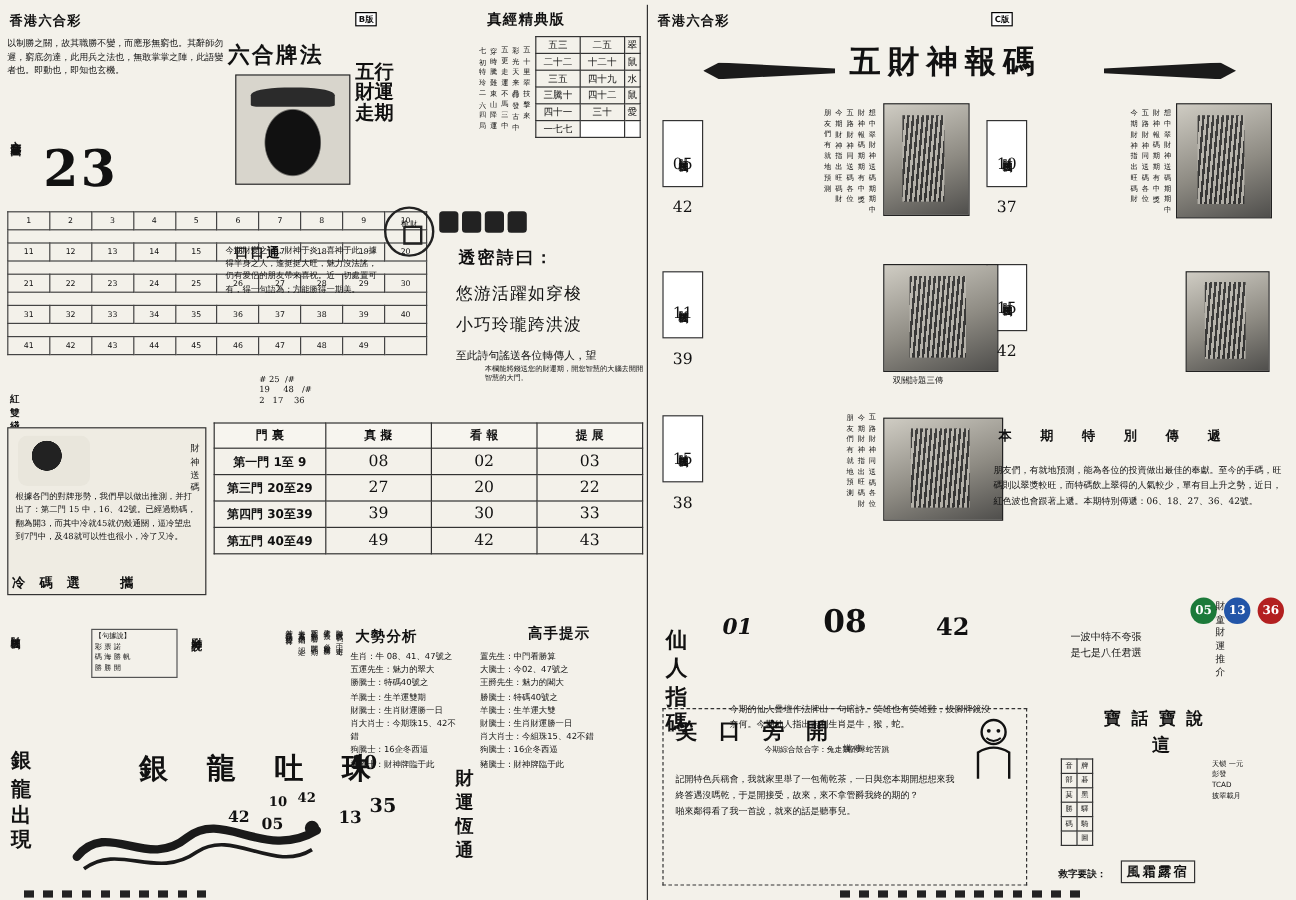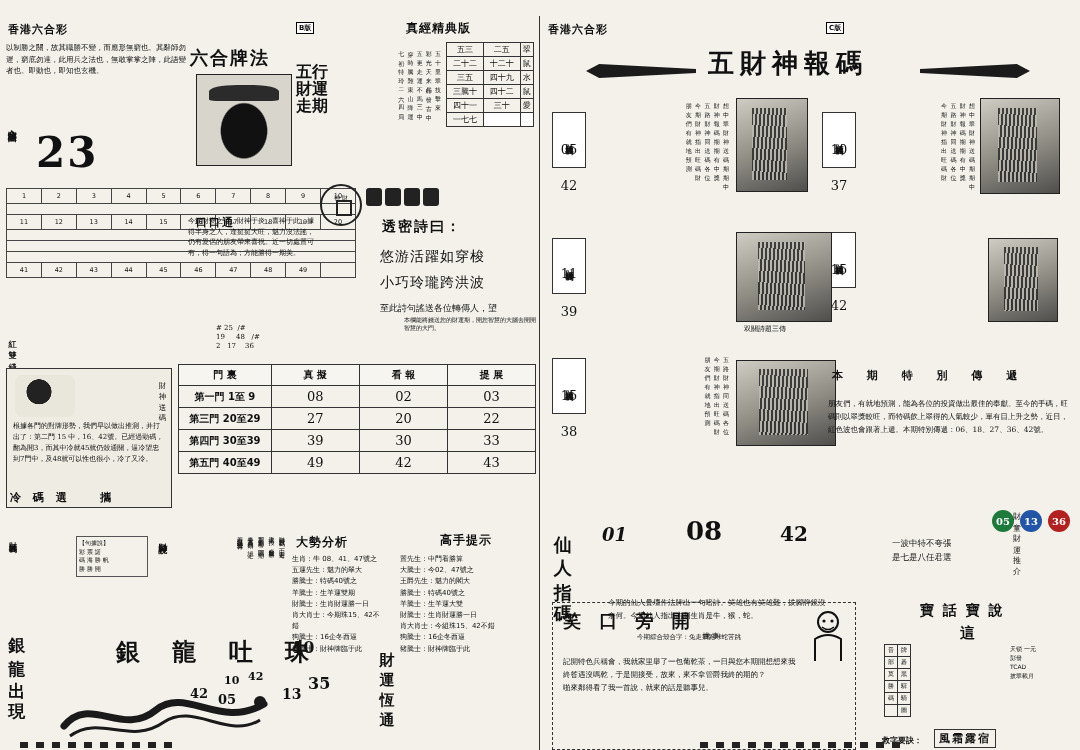--- a/index.html
+++ b/index.html
@@ -7,21 +7,21 @@
   body {
     width:1080px; height:750px;
     background:#f3f1ea;
     font-family:"DejaVu Sans", sans-serif;
     color:#111;
     overflow:hidden;
     position:relative;
   }
   .page { position:absolute; inset:0; }
   
-  .half { position:absolute; top:16px; bottom:0;padding-left:16px; }
+  .half { position:absolute; top:4px; bottom:0;padding-left:16px; }
   .half-left { left:0; width:540px; border-right:1px solid #333; }
   .half-right { left:540px; width:540px; }
 
   
   .vt { writing-mode:vertical-rl; text-orientation:upright; letter-spacing:1px; }
   .serif { font-family:"DejaVu Serif", serif; }
   .corner-tag {
     position:absolute; font-size:7px; font-weight:bold;
     border:1px solid #000; padding:0 2px; background:#fff;
   }
@@ -248,23 +248,47 @@
           <td>15</td>
           <td>16</td>
           <td>17</td>
           <td>18</td>
           <td>19</td>
           <td>20</td>
         </tr>
         <tr class="sp">
               <td colspan="10"></td>
             </tr>
+        <tr>
+          <td>21</td>
+          <td>22</td>
+          <td>23</td>
+          <td>24</td>
+          <td>25</td>
+          <td>26</td>
+          <td>27</td>
+          <td>28</td>
+          <td>29</td>
+          <td>30</td>
+        </tr>
         <tr class="sp">
               <td colspan="10"></td>
             </tr>
+        <tr>
+          <td>31</td>
+          <td>32</td>
+          <td>33</td>
+          <td>34</td>
+          <td>35</td>
+          <td>36</td>
+          <td>37</td>
+          <td>38</td>
+          <td>39</td>
+          <td>40</td>
+        </tr>
         <tr class="sp">
               <td colspan="10"></td>
             </tr>
         <tr>
           <td>41</td>
           <td>42</td>
           <td>43</td>
           <td>44</td>
           <td>45</td>
           <td>46</td>

